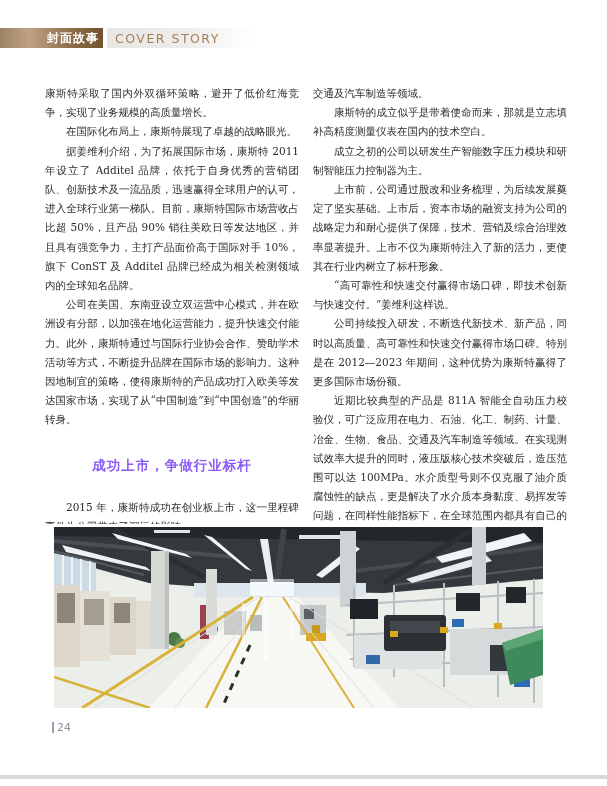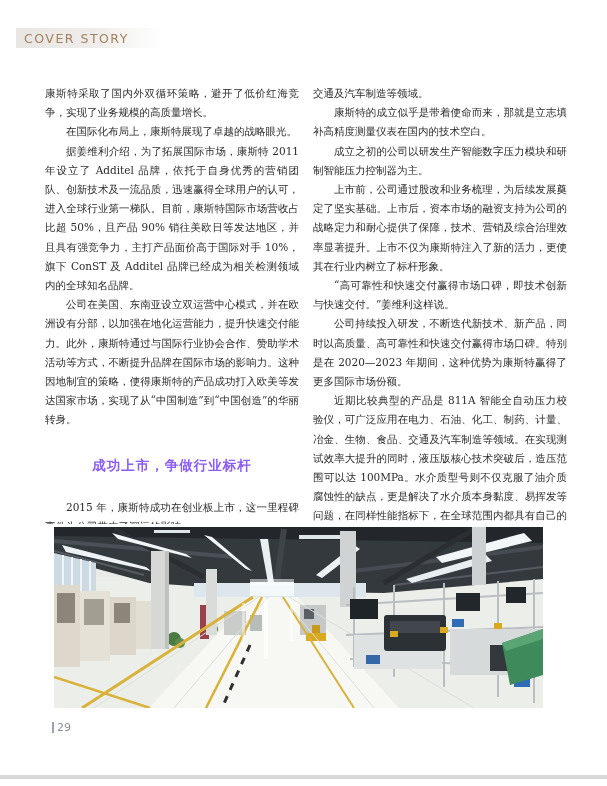--- a/index.html
+++ b/index.html
@@ -11,21 +11,21 @@
   
   .section-bar { position:absolute; top:28px; left:0; height:20px; display:flex; }
   .bar-cn {
     width:103px; height:20px;
     background:linear-gradient(90deg,#9d8265 0%,#bfa284 28%,#8d6c47 70%,#745231 100%);
     color:#ffffff; font-family:"DejaVu Sans","Liberation Sans",sans-serif;
     font-size:12px; font-weight:bold; letter-spacing:1px;
     display:flex; align-items:center; justify-content:flex-end; padding-right:4px;
   }
   .bar-en {
-    width:146px; height:20px; margin-left:16px;
+    width:146px; height:20px; margin-left:4px;
     background:linear-gradient(90deg,#e9e7e4 0%,#eeedeb 55%,#ffffff 100%);
     color:#a5805a; font-family:"DejaVu Sans","Liberation Sans",sans-serif;
     font-size:12.5px; letter-spacing:1.5px;
     display:flex; align-items:center; padding-left:8px;
   }
   
   .columns {
     position:absolute; left:45px; top:84px; width:522px; height:440px;
     display:flex; gap:14px; overflow:hidden;
   }
@@ -55,20 +55,23 @@
   }
   .pageno .bar { display:inline-block; width:2px; height:11px; background:#9aa3b5; margin-right:3px; }
   .bottom-strip { position:absolute; left:0; top:775px; width:607px; height:4px; background:#d9d9d9; }
 </style>
 </head>
 <body>
 
 <div class="page">
 
   <header class="section-bar">
+    <div class="bar-cn">
+      <span>封面故事</span>
+    </div>
     <div class="bar-en">
       <span>COVER STORY</span>
     </div>
   </header>
 
   <main class="columns">
     <div class="col">
       <p class="para no-indent">康斯特采取了国内外双循环策略，避开了低价红海竞争，实现了业务规模的高质量增长。</p>
       <p class="para">在国际化布局上，康斯特展现了卓越的战略眼光。</p>
       <p class="para">据姜维利介绍，为了拓展国际市场，康斯特 2011 年设立了 Additel 品牌，依托于自身优秀的营销团队、创新技术及一流品质，迅速赢得全球用户的认可，进入全球行业第一梯队。目前，康斯特国际市场营收占比超 50%，且产品 90% 销往美欧日等发达地区，并且具有强竞争力，主打产品面价高于国际对手 10%，旗下 ConST 及 Additel 品牌已经成为相关检测领域内的全球知名品牌。</p>
@@ -76,21 +79,21 @@
       <h2 class="heading">成功上市，争做行业标杆</h2>
       <p class="para">2015 年，康斯特成功在创业板上市，这一里程碑事件为公司带来了深远的影响。</p>
 
     </div>
     <div class="col">
       <p class="para no-indent">交通及汽车制造等领域。</p>
       <p class="para">康斯特的成立似乎是带着使命而来，那就是立志填补高精度测量仪表在国内的技术空白。</p>
       <p class="para">成立之初的公司以研发生产智能数字压力模块和研制智能压力控制器为主。</p>
       <p class="para">上市前，公司通过股改和业务梳理，为后续发展奠定了坚实基础。上市后，资本市场的融资支持为公司的战略定力和耐心提供了保障，技术、营销及综合治理效率显著提升。上市不仅为康斯特注入了新的活力，更使其在行业内树立了标杆形象。</p>
       <p class="para">“高可靠性和快速交付赢得市场口碑，即技术创新与快速交付。”姜维利这样说。</p>
-      <p class="para">公司持续投入研发，不断迭代新技术、新产品，同时以高质量、高可靠性和快速交付赢得市场口碑。特别是在 2020—2023 年期间，这种优势为康斯特赢得了更多国际市场份额。</p>
+      <p class="para">公司持续投入研发，不断迭代新技术、新产品，同时以高质量、高可靠性和快速交付赢得市场口碑。特别是在 2012—2023 年期间，这种优势为康斯特赢得了更多国际市场份额。</p>
       <p class="para">近期比较典型的产品是 811A 智能全自动压力校验仪，可广泛应用在电力、石油、化工、制药、计量、冶金、生物、食品、交通及汽车制造等领域。在实现测试效率大提升的同时，液压版核心技术突破后，造压范围可以达 100MPa。水介质型号则不仅克服了油介质腐蚀性的缺点，更是解决了水介质本身黏度、易挥发等问题，在同样性能指标下，在全球范围内都具有自己的独特竞争优势。相关型号产品推出后就获得了众多行业客户的认可，订单持续增长，特别是在国际高端市场。</p>
 
     </div>
   </main>
 
   <figure class="photo">
     <svg viewBox="0 0 489 181" preserveAspectRatio="none">
 
       <rect x="0" y="50" width="489" height="131" fill="#eceee9"></rect>
 
@@ -191,18 +194,18 @@
 
       <polygon points="448,116 489,102 489,148 456,158" fill="#3f8a5a"></polygon>
       <polygon points="448,116 489,102 489,112 452,124" fill="#5aa573"></polygon>
 
       <rect x="196" y="52" width="44" height="6" fill="#ffffff" opacity="0.5"></rect>
     </svg>
   </figure>
 
   <footer class="pageno">
     <span class="bar"></span>
-    <span>29</span>
+    <span>24</span>
   </footer>
 
   <div class="bottom-strip"></div>
 
 </div>
 
 </body></html>

